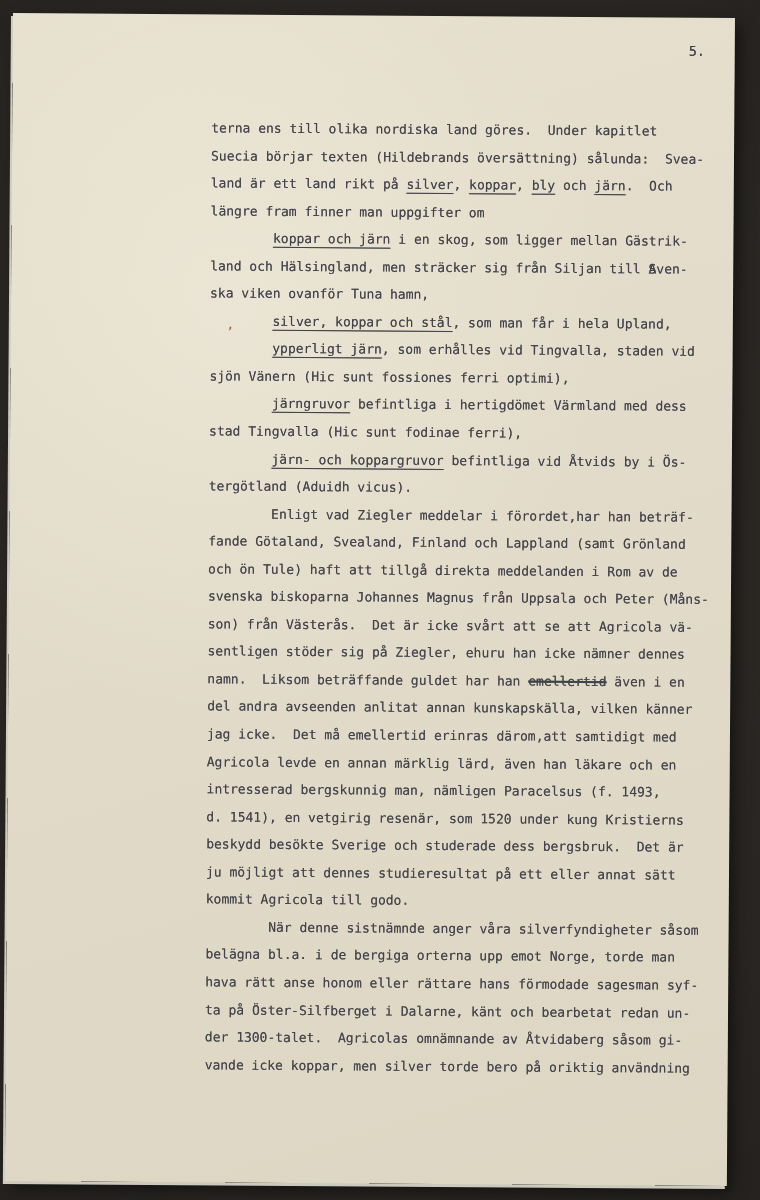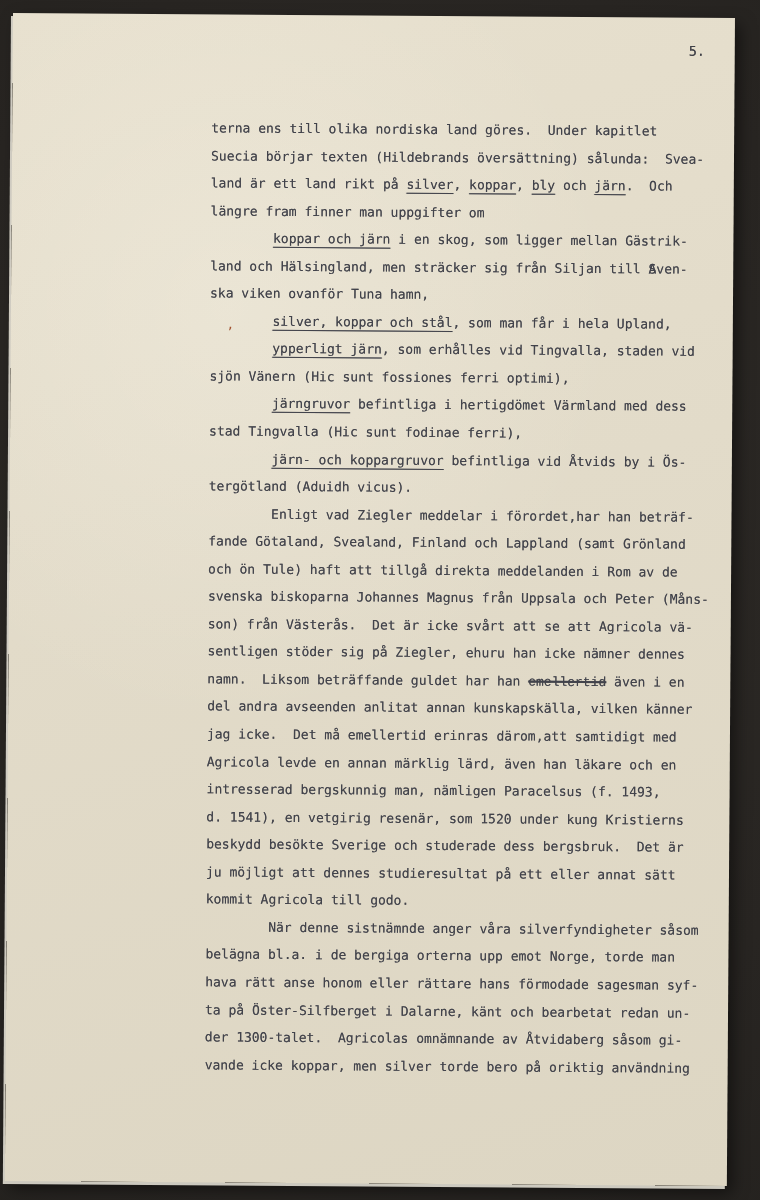--- a/index.html
+++ b/index.html
@@ -52,21 +52,20 @@
   }
   .line { height: 27.55px; }
   .underline {
     text-decoration: underline;
     text-underline-offset: 4px;
     text-decoration-thickness: 1.4px;
   }
   .strike {
     text-decoration: line-through;
     text-decoration-thickness: 1.6px;
-    font-family: Liberation Mono, monospace;
   }
   .overstrike {
     position: relative;
     display: inline-block;
     width: 1ch;
   }
   .os-over {
     position: absolute;
     left: 0;
     top: 0;

